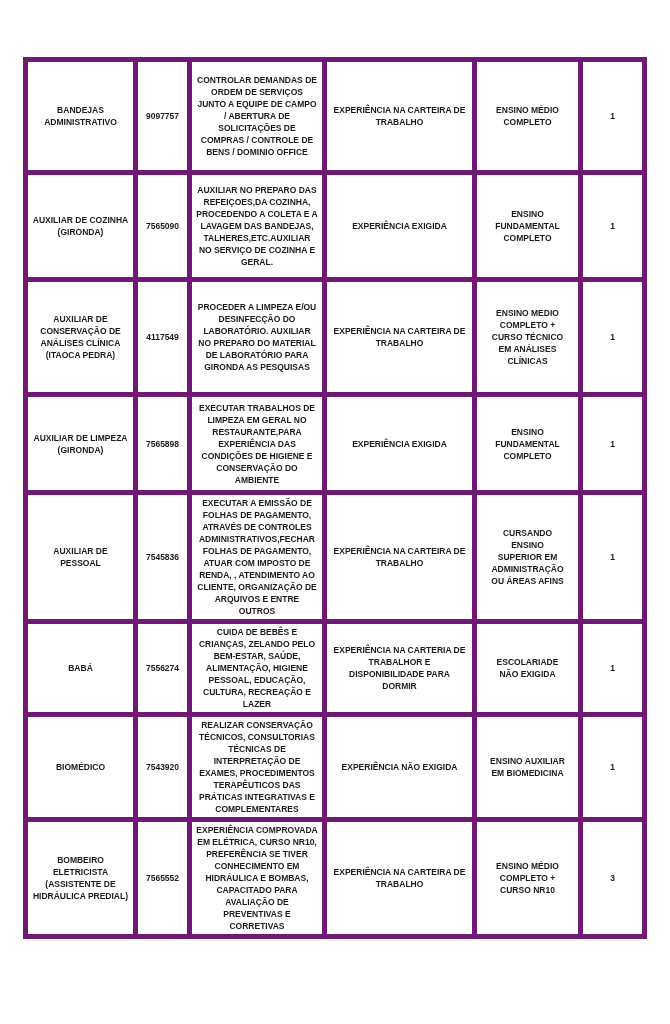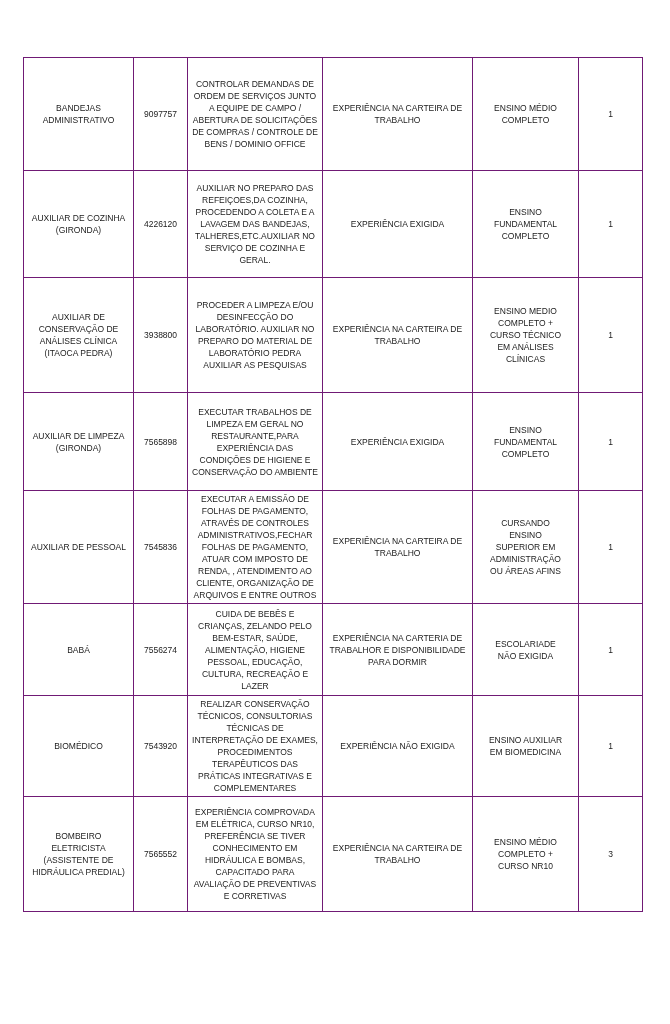--- a/index.html
+++ b/index.html
@@ -16,25 +16,25 @@
   }
   table.vacancies {
     position: absolute;
     left: 23px;
     top: 57px;
     width: 620px;
     border-collapse: collapse;
     table-layout: fixed;
   }
   table.vacancies td {
-    border: 1px solid #701a75;
+    border: 5px solid #701a75;
     text-align: center;
     vertical-align: middle;
     font-family: "Liberation Sans", sans-serif;
-    font-weight: normal;
+    font-weight: bold;
     font-size: 8.5px;
     line-height: 12px;
     color: #1b1b1b;
     padding: 2px 4px;
     overflow: hidden;
     word-wrap: break-word;
   }
   
   col.c-title { width: 110px; }
   col.c-code { width: 54px; }
@@ -75,30 +75,30 @@
         <tr class="row-0">
           <td>BANDEJAS ADMINISTRATIVO</td>
           <td>9097757</td>
           <td>CONTROLAR DEMANDAS DE ORDEM DE SERVIÇOS JUNTO A EQUIPE DE CAMPO / ABERTURA DE SOLICITAÇÕES DE COMPRAS / CONTROLE DE BENS / DOMINIO OFFICE</td>
           <td>EXPERIÊNCIA NA CARTEIRA DE TRABALHO</td>
           <td>ENSINO MÉDIO COMPLETO</td>
           <td>1</td>
         </tr>
         <tr class="row-1">
           <td>AUXILIAR DE COZINHA (GIRONDA)</td>
-          <td>4226120</td>
+          <td>7565090</td>
           <td>AUXILIAR NO PREPARO DAS REFEIÇOES,DA COZINHA, PROCEDENDO A COLETA E A LAVAGEM DAS BANDEJAS, TALHERES,ETC.AUXILIAR NO SERVIÇO DE COZINHA E GERAL.</td>
           <td>EXPERIÊNCIA EXIGIDA</td>
           <td>ENSINO FUNDAMENTAL COMPLETO</td>
           <td>1</td>
         </tr>
         <tr class="row-2">
           <td>AUXILIAR DE CONSERVAÇÃO DE ANÁLISES CLÍNICA (ITAOCA PEDRA)</td>
-          <td>3938800</td>
-          <td>PROCEDER A LIMPEZA E/OU DESINFECÇÃO DO LABORATÓRIO. AUXILIAR NO PREPARO DO MATERIAL DE LABORATÓRIO PEDRA AUXILIAR AS PESQUISAS</td>
+          <td>4117549</td>
+          <td>PROCEDER A LIMPEZA E/OU DESINFECÇÃO DO LABORATÓRIO. AUXILIAR NO PREPARO DO MATERIAL DE LABORATÓRIO PARA GIRONDA AS PESQUISAS</td>
           <td>EXPERIÊNCIA NA CARTEIRA DE TRABALHO</td>
           <td>ENSINO MEDIO COMPLETO + CURSO TÉCNICO EM ANÁLISES CLÍNICAS</td>
           <td>1</td>
         </tr>
         <tr class="row-3">
           <td>AUXILIAR DE LIMPEZA (GIRONDA)</td>
           <td>7565898</td>
           <td>EXECUTAR TRABALHOS DE LIMPEZA EM GERAL NO RESTAURANTE,PARA EXPERIÊNCIA DAS CONDIÇÕES DE HIGIENE E CONSERVAÇÃO DO AMBIENTE</td>
           <td>EXPERIÊNCIA EXIGIDA</td>
           <td>ENSINO FUNDAMENTAL COMPLETO</td>

